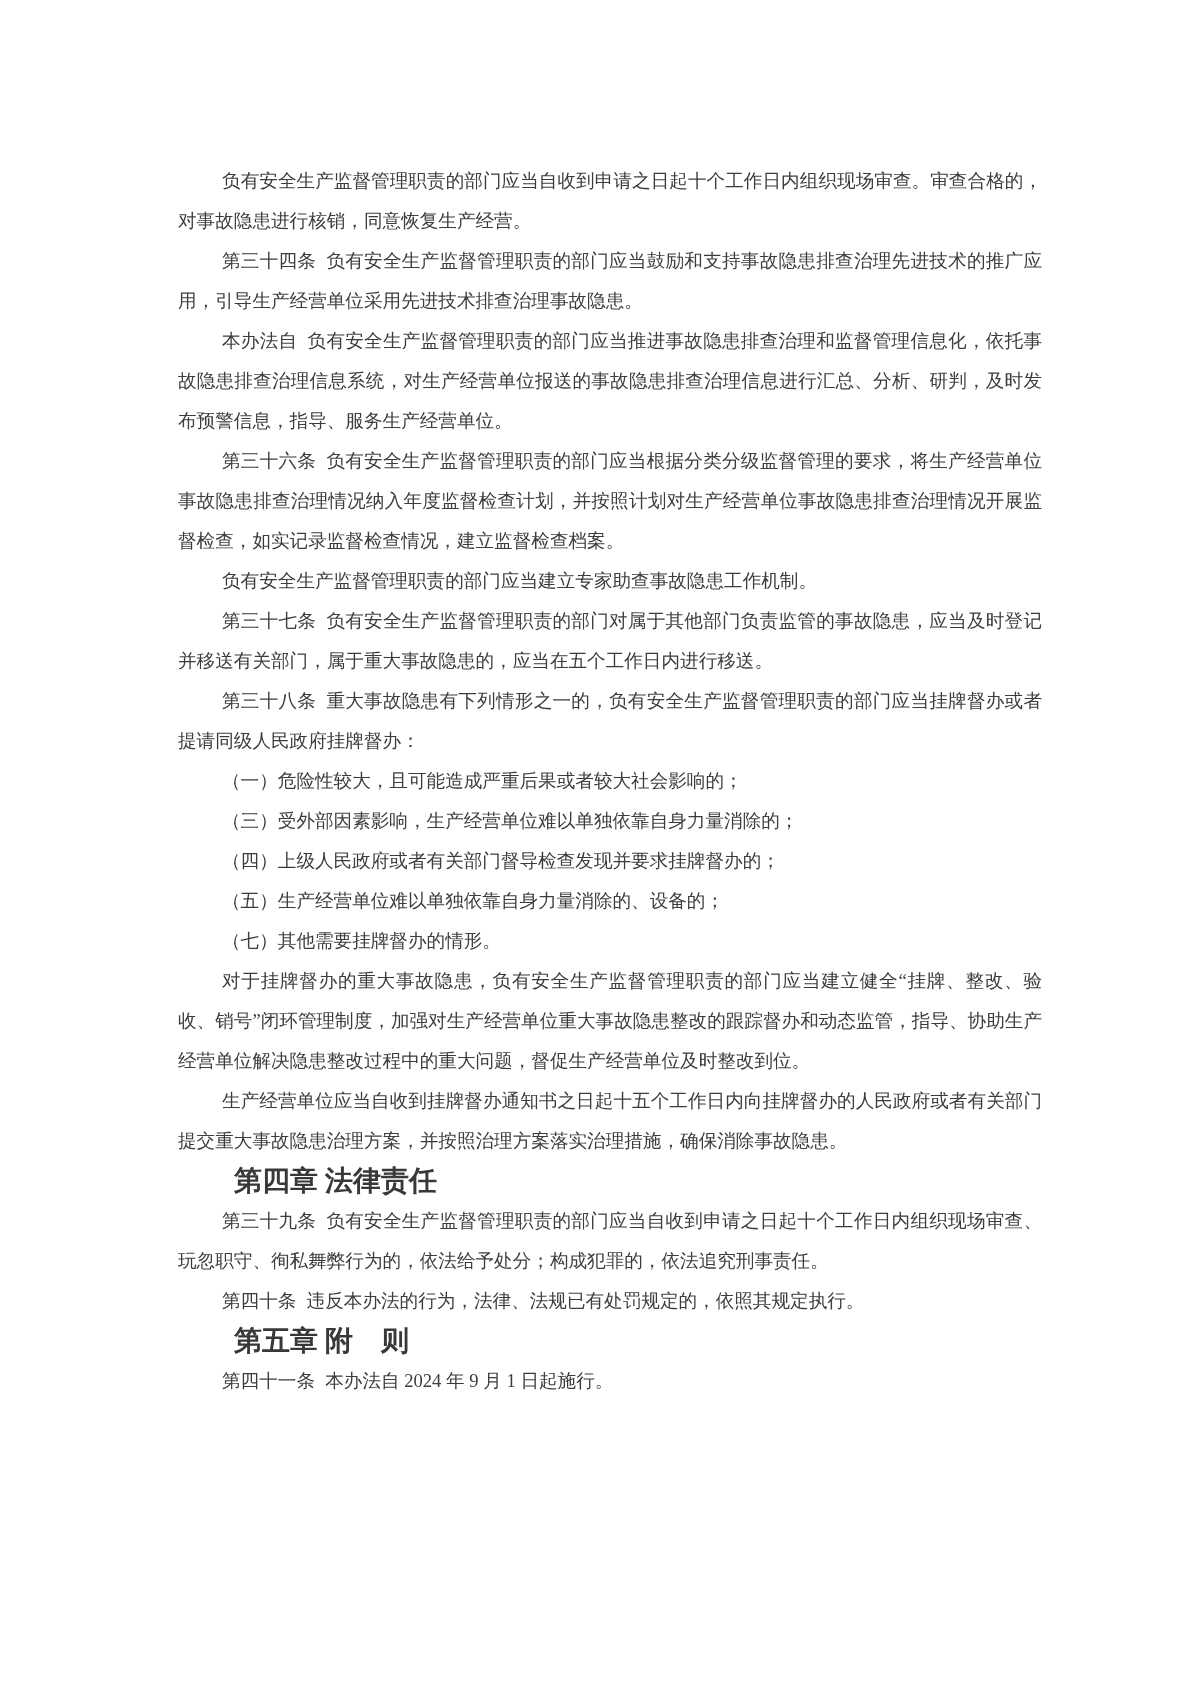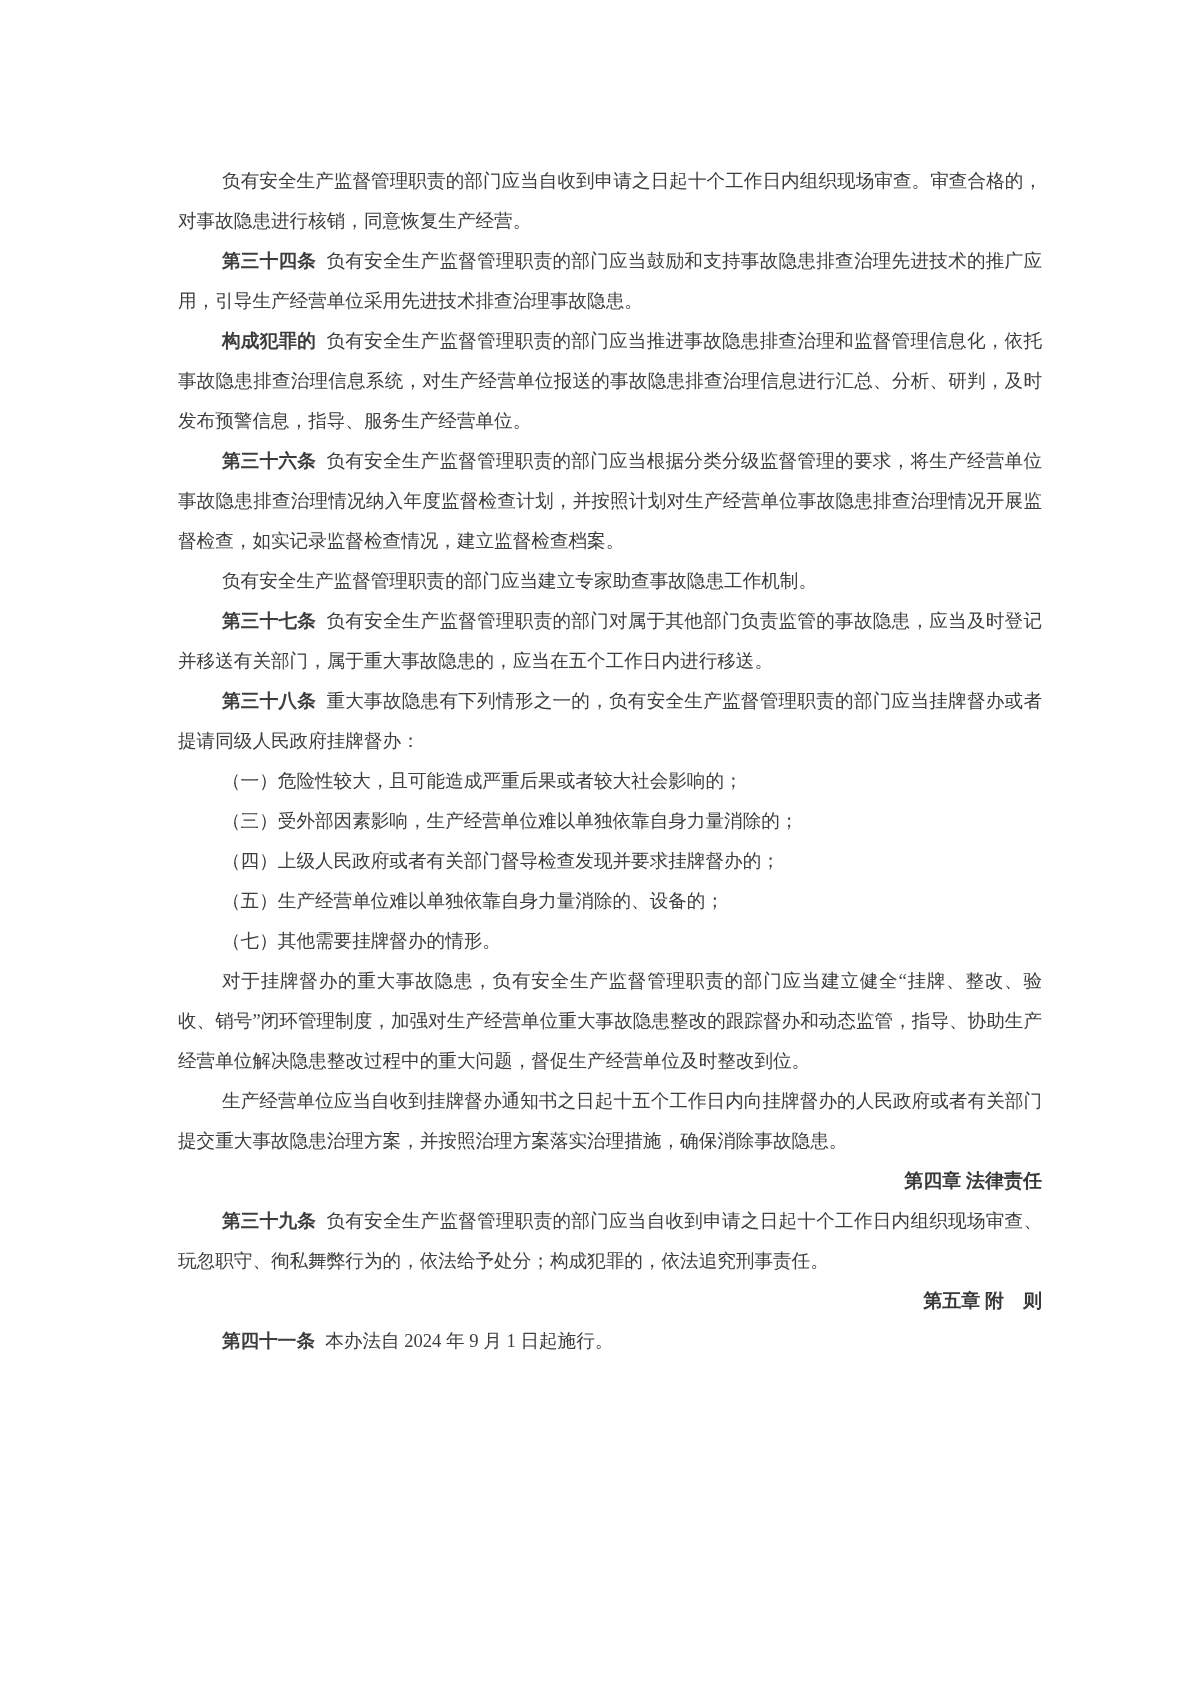--- a/index.html
+++ b/index.html
@@ -20,44 +20,44 @@
     line-height: 40px;
     color: #3c3c3c;
   }
   .para {
     margin: 0;
     text-align: justify;
     text-indent: 44px;
     word-break: break-all;
   }
   .lead {
-    font-weight: bold;
+    font-weight: normal;
     margin-right: 0.55em;
   }
   .chapter {
     margin: 0;
-    text-align: right;
+    text-align: left;
     text-indent: 0;
     font-weight: bold;
-    font-size: 19px;
+    font-size: 28px;
     line-height: 40px;
     padding-left: 56px;
     color: #383838;
   }
 </style>
 </head>
 <body>
 
 <div class="page">
 
   <p class="para"><span>负有安全生产监督管理职责的部门应当自收到申请之日起十个工作日内组织现场审查。审查合格的，对事故隐患进行核销，同意恢复生产经营。</span></p>
 
   <p class="para"><b class="lead">第三十四条</b><span>负有安全生产监督管理职责的部门应当鼓励和支持事故隐患排查治理先进技术的推广应用，引导生产经营单位采用先进技术排查治理事故隐患。</span></p>
 
-  <p class="para"><b class="lead">构成犯罪的</b><span>负有安全生产监督管理职责的部门应当推进事故隐患排查治理和监督管理信息化，依托事故隐患排查治理信息系统，对生产经营单位报送的事故隐患排查治理信息进行汇总、分析、研判，及时发布预警信息，指导、服务生产经营单位。</span></p>
+  <p class="para"><b class="lead">本办法自</b><span>负有安全生产监督管理职责的部门应当推进事故隐患排查治理和监督管理信息化，依托事故隐患排查治理信息系统，对生产经营单位报送的事故隐患排查治理信息进行汇总、分析、研判，及时发布预警信息，指导、服务生产经营单位。</span></p>
 
   <p class="para"><b class="lead">第三十六条</b><span>负有安全生产监督管理职责的部门应当根据分类分级监督管理的要求，将生产经营单位事故隐患排查治理情况纳入年度监督检查计划，并按照计划对生产经营单位事故隐患排查治理情况开展监督检查，如实记录监督检查情况，建立监督检查档案。</span></p>
 
   <p class="para"><span>负有安全生产监督管理职责的部门应当建立专家助查事故隐患工作机制。</span></p>
 
   <p class="para"><b class="lead">第三十七条</b><span>负有安全生产监督管理职责的部门对属于其他部门负责监管的事故隐患，应当及时登记并移送有关部门，属于重大事故隐患的，应当在五个工作日内进行移送。</span></p>
 
   <p class="para"><b class="lead">第三十八条</b><span>重大事故隐患有下列情形之一的，负有安全生产监督管理职责的部门应当挂牌督办或者提请同级人民政府挂牌督办：</span></p>
 
   <p class="para"><span>（一）危险性较大，且可能造成严重后果或者较大社会影响的；</span></p>
@@ -67,18 +67,19 @@
   <p class="para"><span>（七）其他需要挂牌督办的情形。</span></p>
 
   <p class="para"><span>对于挂牌督办的重大事故隐患，负有安全生产监督管理职责的部门应当建立健全“挂牌、整改、验收、销号”闭环管理制度，加强对生产经营单位重大事故隐患整改的跟踪督办和动态监管，指导、协助生产经营单位解决隐患整改过程中的重大问题，督促生产经营单位及时整改到位。</span></p>
 
   <p class="para"><span>生产经营单位应当自收到挂牌督办通知书之日起十五个工作日内向挂牌督办的人民政府或者有关部门提交重大事故隐患治理方案，并按照治理方案落实治理措施，确保消除事故隐患。</span></p>
 
   <p class="chapter">第四章 法律责任</p>
 
   <p class="para"><b class="lead">第三十九条</b><span>负有安全生产监督管理职责的部门应当自收到申请之日起十个工作日内组织现场审查、玩忽职守、徇私舞弊行为的，依法给予处分；构成犯罪的，依法追究刑事责任。</span></p>
 
+  <p class="para"><b class="lead">第四十条</b><span>违反本办法的行为，法律、法规已有处罚规定的，依照其规定执行。</span></p>
 
   <p class="chapter">第五章 附　则</p>
 
   <p class="para"><b class="lead">第四十一条</b><span>本办法自 2024 年 9 月 1 日起施行。</span></p>
 
 </div>
 
 </body></html>

